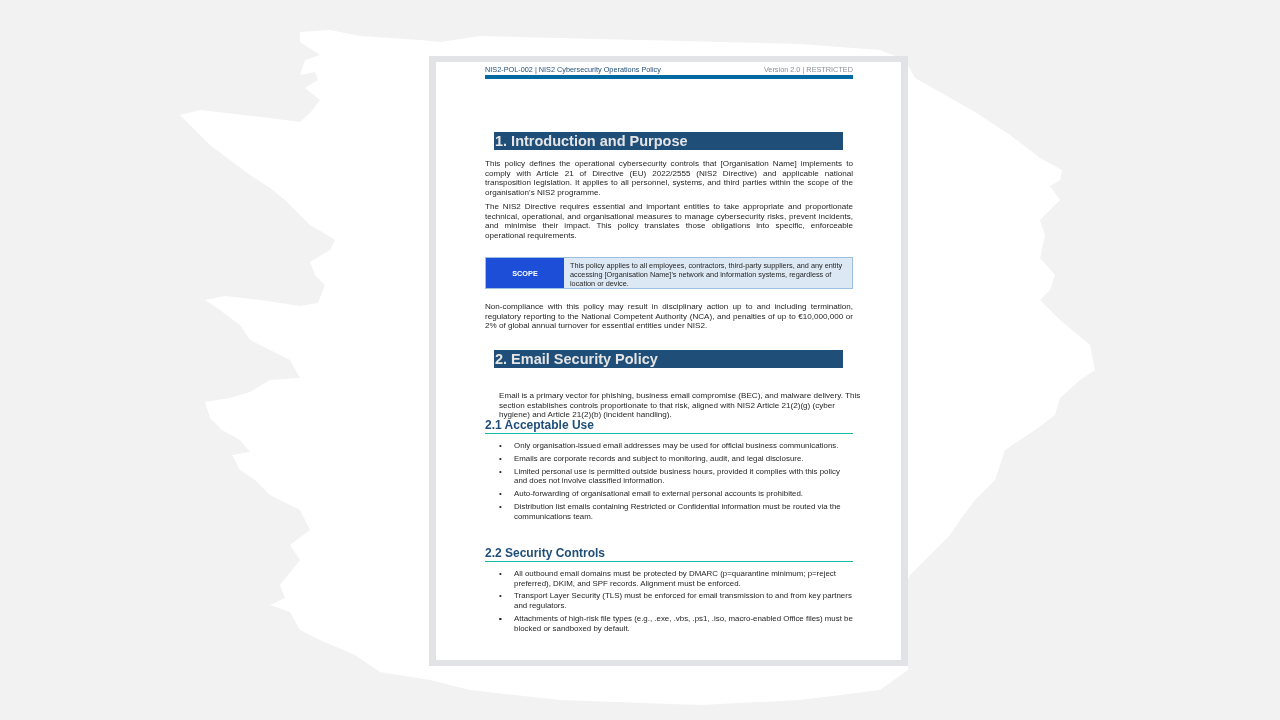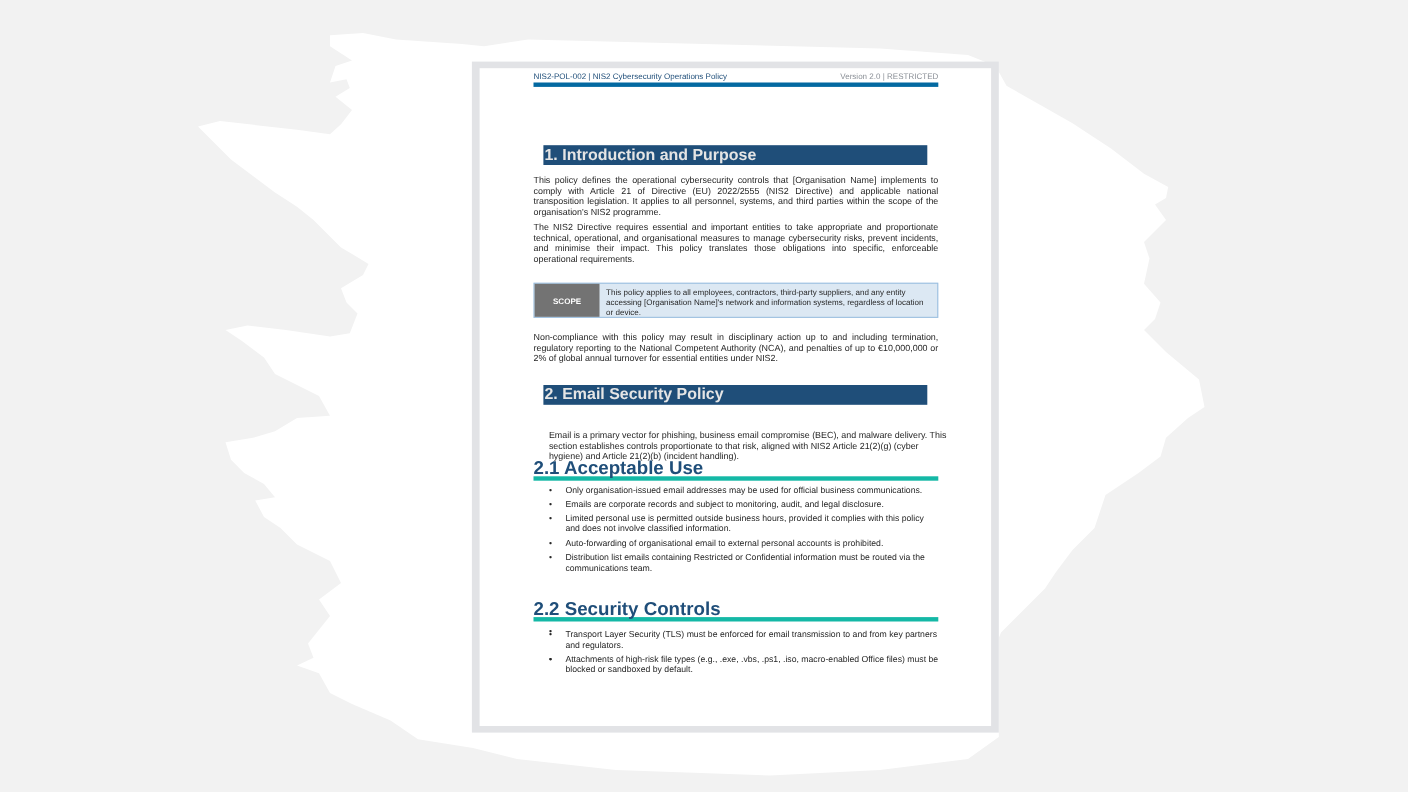--- a/index.html
+++ b/index.html
@@ -89,45 +89,45 @@
       position: absolute;
       left: 0;
       width: 368px;
       height: 32px;
       display: flex;
       border: 1px solid #9dc0e0;
       box-sizing: border-box;
       background: #dce8f3;
     }
     .scope-label {
-      width: 59px;
-      background: #737373;
+      width: 78px;
+      background: #1d4ed8;
       color: #ffffff;
       font-weight: bold;
       font-size: 7.3px;
       display: flex;
       align-items: center;
       justify-content: center;
       flex-shrink: 0;
     }
     .scope-text {
       padding: 3px 5px 0 6px;
       font-size: 7.3px;
       line-height: 9.2px;
       color: #262626;
     }
     .h2 {
       position: absolute;
       left: 0;
       width: 368px;
       height: 14px;
-      border-bottom: 4px solid #14b8a6;
+      border-bottom: 1px solid #14b8a6;
       color: #1f4e79;
       font-weight: bold;
-      font-size: 17px;
+      font-size: 12px;
       line-height: 13px;
       white-space: nowrap;
     }
     .bullets {
       position: absolute;
       left: 0;
       width: 368px;
       list-style: none;
       margin: 0;
       padding: 0;
@@ -198,21 +198,21 @@
           <li><span class="dot">•</span><span>Only organisation-issued email addresses may be used for official business communications.</span></li>
           <li><span class="dot">•</span><span>Emails are corporate records and subject to monitoring, audit, and legal disclosure.</span></li>
           <li><span class="dot">•</span><span>Limited personal use is permitted outside business hours, provided it complies with this policy and does not involve classified information.</span></li>
           <li><span class="dot">•</span><span>Auto-forwarding of organisational email to external personal accounts is prohibited.</span></li>
           <li><span class="dot">•</span><span>Distribution list emails containing Restricted or Confidential information must be routed via the communications team.</span></li>
         </ul>
 
         <div class="h2" style="top:485px;">2.2  Security Controls</div>
 
         <ul class="bullets" style="top:507px;">
-          <li><span class="dot">•</span></li>
+          <li><span class="dot">•</span><span>All outbound email domains must be protected by DMARC (p=quarantine minimum; p=reject preferred), DKIM, and SPF records. Alignment must be enforced.</span></li>
           <li><span class="dot">•</span><span>Transport Layer Security (TLS) must be enforced for email transmission to and from key partners and regulators.</span></li>
           <li><span class="dot">•</span></li>
           <li><span class="dot">•</span><span>Attachments of high-risk file types (e.g., .exe, .vbs, .ps1, .iso, macro-enabled Office files) must be blocked or sandboxed by default.</span></li>
         </ul>
 
       </div>
     </div>
   </div>
 </div>
 

